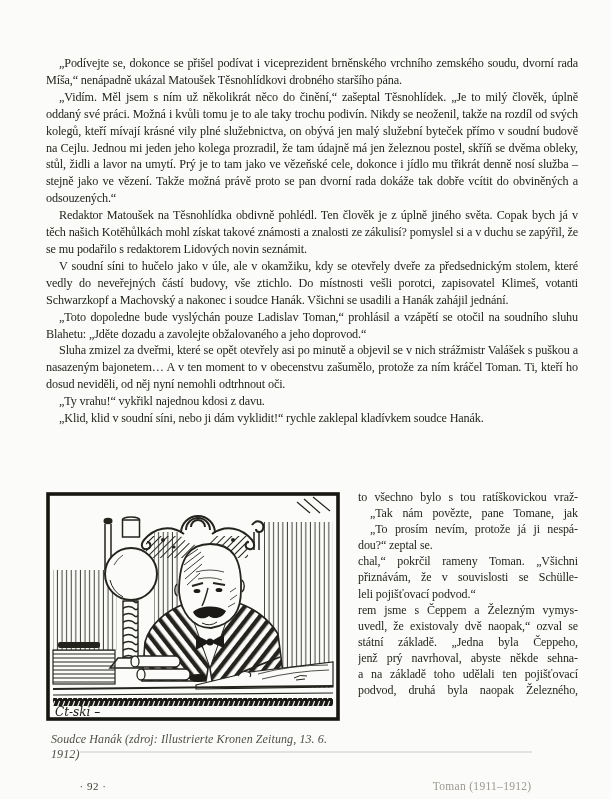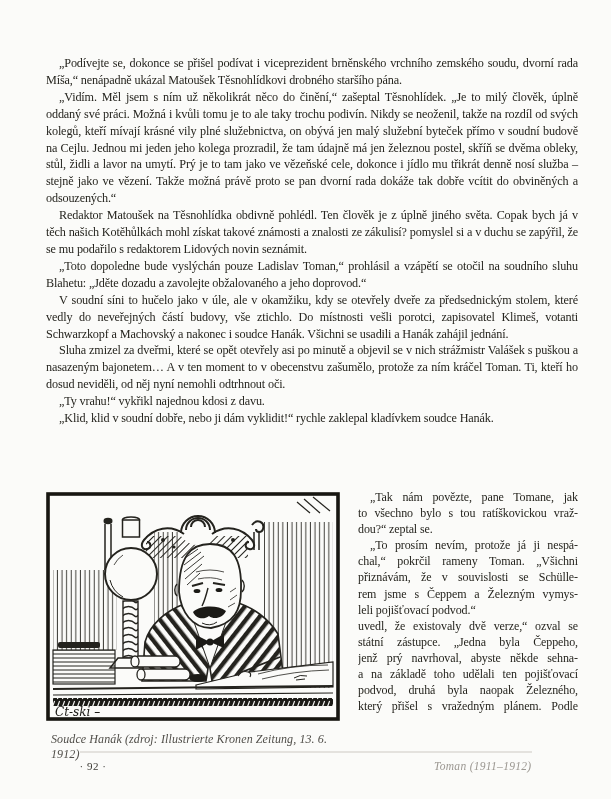--- a/index.html
+++ b/index.html
@@ -31,38 +31,38 @@
   }
   .col .ln{text-align:justify;text-align-last:justify;height:16.1px;overflow:hidden;}
   .col .ln.end{text-align-last:left;}
   .col .ln.ind{text-indent:12px;}
   .footer{position:absolute;left:0;top:751px;width:611px;}
   .frule{width:452px;margin:0 auto;border-top:2px solid #e4e2de;}
   .frow{
     width:452px;margin:7px auto 0;display:flex;
     justify-content:space-between;align-items:baseline;
   }
-  .pagenum{font-size:11px;color:#3c3b35;letter-spacing:0.5px;}
-  .running{font-style:italic;font-size:11.5px;color:#9b9791;letter-spacing:0.3px;text-align:center;}
+  .pagenum{font-size:11px;color:#3c3b35;letter-spacing:0.5px;margin-top:20px;}
+  .running{font-size:11.5px;color:#9b9791;letter-spacing:0.3px;text-align:center;}
   .sig{font-family:"DejaVu Serif",serif;font-style:italic;font-size:12px;}
 </style>
 </head>
 <body>
 
 <div class="page">
 
   <div class="main">
     <p>„Podívejte se, dokonce se přišel podívat i viceprezident brněnského vrchního zemského soudu, dvorní rada Míša,“ nenápadně ukázal Matoušek Těsnohlídkovi drobného staršího pána.</p>
     <p>„Vidím. Měl jsem s ním už několikrát něco do činění,“ zašeptal Těsnohlídek. „Je to milý člověk, úplně oddaný své práci. Možná i kvůli tomu je to ale taky trochu podivín. Nikdy se neoženil, takže na rozdíl od svých kolegů, kteří mívají krásné vily plné služebnictva, on obývá jen malý služební byteček přímo v soudní budově na Cejlu. Jednou mi jeden jeho kolega prozradil, že tam údajně má jen železnou postel, skříň se dvěma obleky, stůl, židli a lavor na umytí. Prý je to tam jako ve vězeňské cele, dokonce i jídlo mu třikrát denně nosí služba – stejně jako ve vězení. Takže možná právě proto se pan dvorní rada dokáže tak dobře vcítit do obviněných a odsouzených.“</p>
     <p>Redaktor Matoušek na Těsnohlídka obdivně pohlédl. Ten člověk je z úplně jiného světa. Copak bych já v těch našich Kotěhůlkách mohl získat takové známosti a znalosti ze zákulisí? pomyslel si a v duchu se zapýřil, že se mu podařilo s redaktorem Lidových novin seznámit.</p>
+    <p>V soudní síni to hučelo jako v úle, ale v okamžiku, kdy se otevřely dveře za předsednickým stolem, které vedly do neveřejných částí budovy, vše ztichlo. Do místnosti vešli porotci, zapisovatel Klimeš, votanti Schwarzkopf a Machovský a nakonec i soudce Hanák. Všichni se usadili a Hanák zahájil jednání.</p>
     <p>„Toto dopoledne bude vyslýchán pouze Ladislav Toman,“ prohlásil a vzápětí se otočil na soudního sluhu Blahetu: „Jděte dozadu a zavolejte obžalovaného a jeho doprovod.“</p>
-    <p>V soudní síni to hučelo jako v úle, ale v okamžiku, kdy se otevřely dveře za předsednickým stolem, které vedly do neveřejných částí budovy, vše ztichlo. Do místnosti vešli porotci, zapisovatel Klimeš, votanti Schwarzkopf a Machovský a nakonec i soudce Hanák. Všichni se usadili a Hanák zahájil jednání.</p>
     <p>Sluha zmizel za dveřmi, které se opět otevřely asi po minutě a objevil se v nich strážmistr Valášek s puškou a nasazeným bajonetem… A v ten moment to v obecenstvu zašumělo, protože za ním kráčel Toman. Ti, kteří ho dosud neviděli, od něj nyní nemohli odtrhnout oči.</p>
     <p>„Ty vrahu!“ vykřikl najednou kdosi z davu.</p>
-    <p>„Klid, klid v soudní dobře, nebo ji dám vyklidit!“ rychle zaklepal kladívkem soudce Hanák.</p>
+    <p>„Klid, klid v soudní síni, nebo ji dám vyklidit!“ rychle zaklepal kladívkem soudce Hanák.</p>
   </div>
 
   <div class="bottom">
 
     <figure class="figure" style="margin:4px">
       <svg width="294" height="229" viewBox="0 0 294 229" aria-hidden="true">
         <defs>
           <pattern id="pv" width="4.6" height="12" patternUnits="userSpaceOnUse">
             <path d="M2.2,0 V12" stroke="#24231e" stroke-width="0.9"></path>
           </pattern>
@@ -197,34 +197,33 @@
         </g>
 
         <text x="9" y="224" class="sig" fill="#1b1a16">Ct-ski –</text>
 
         <rect x="2" y="2" width="290" height="225" fill="none" stroke="#171611" stroke-width="3.6"></rect>
       </svg>
       <figcaption class="caption">Soudce Hanák (zdroj: Illustrierte Kronen Zeitung, 13. 6. 1912)</figcaption>
     </figure>
 
     <div class="col">
+      <div class="ln">to všechno bylo s tou ratíškovickou vraž-</div>
       <div class="ln ind">„Tak nám povězte, pane Tomane, jak</div>
-      <div class="ln">to všechno bylo s tou ratíškovickou vraž-</div>
+      <div class="ln ind">„To prosím nevím, protože já ji nespá-</div>
       <div class="ln end">dou?“ zeptal se.</div>
-      <div class="ln ind">„To prosím nevím, protože já ji nespá-</div>
       <div class="ln">chal,“ pokrčil rameny Toman. „Všichni</div>
       <div class="ln">přiznávám, že v souvislosti se Schülle-</div>
+      <div class="ln end">leli pojišťovací podvod.“</div>
       <div class="ln">rem jsme s Čeppem a Železným vymys-</div>
-      <div class="ln end">leli pojišťovací podvod.“</div>
-      <div class="ln">uvedl, že existovaly dvě verze,“ ozval se</div>
-      <div class="ln">státní zástupce. „Jedna byla Čeppeho,</div>
+      <div class="ln">uvedl, že existovaly dvě naopak,“ ozval se</div>
+      <div class="ln">státní základě. „Jedna byla Čeppeho,</div>
       <div class="ln">jenž prý navrhoval, abyste někde sehna-</div>
       <div class="ln">a na základě toho udělali ten pojišťovací</div>
       <div class="ln">podvod, druhá byla naopak Železného,</div>
-      <div class="ln">který přišel s vražedným plánem. Podle</div>
     </div>
   </div>
 
   <div class="footer">
     <div class="frule"></div>
     <div class="frow">
       <span class="pagenum">· 92 ·</span>
       <span class="running">Toman (1911–1912)</span>
     </div>
   </div>

